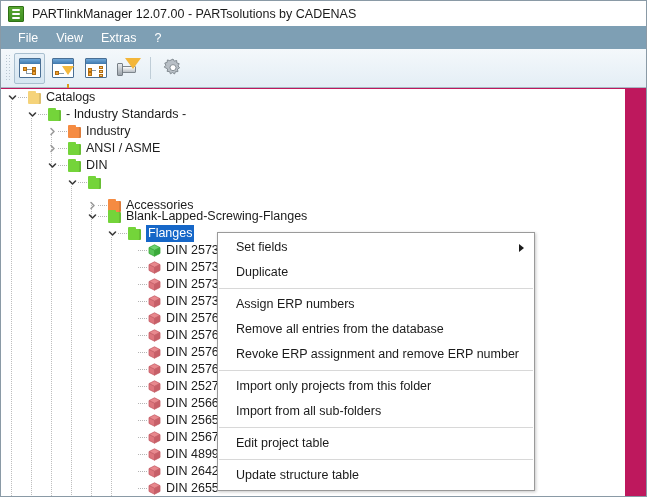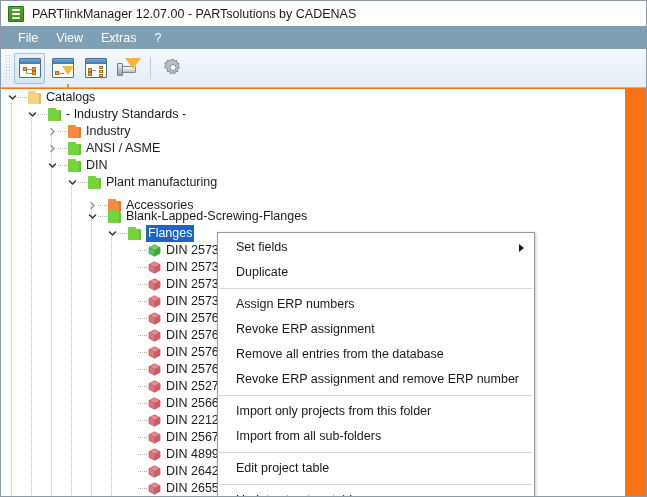--- a/index.html
+++ b/index.html
@@ -8,21 +8,21 @@
     background: #ffffff;
   }
   body {
     font-family: "Liberation Sans", sans-serif;
   }
   #app {
     position: relative;
     width: 647px;
     height: 497px;
     overflow: hidden;
-    background: #f97316;
+    background: #be185d;
     border: 1px solid #8a9aa6;
     box-sizing: border-box;
   }
 
   
   .titlebar {
     position: absolute;
     left: 0; top: 0;
     width: 647px; height: 25px;
     background: #ffffff;
@@ -472,21 +472,20 @@
         <div class="chev" style="left: 65px;">
           <svg width="9" height="9" viewBox="0 0 9 9">
             <path d="M1.5 3L4.5 6L7.5 3" fill="none" stroke="#3a3a3a" stroke-width="1.6" stroke-linecap="round" stroke-linejoin="round"></path>
           </svg>
         </div>
         <div class="dots" style="left: 77px;"></div>
         <div class="folder" style="top: 2px; left: 87px;">
           <div class="tab" style="background: rgb(116, 212, 58);"></div>
           <div class="body" style="background: rgb(116, 212, 58); box-shadow: rgba(0, 0, 0, 0.1) -2px 0px 0px inset;"></div>
         </div>
-        <div class="label" style="left: 105px;">Plant manufacturing</div>
       </div>
       <div class="row" style="top: 102px; margin-top: 6px;">
         <div class="chev" style="left: 85px;">
           <svg width="9" height="9" viewBox="0 0 9 9">
             <path d="M3 1.5L6 4.5L3 7.5" fill="none" stroke="#9b9b9b" stroke-width="1.6" stroke-linecap="round" stroke-linejoin="round"></path>
           </svg>
         </div>
         <div class="dots" style="left: 97px;"></div>
         <div class="folder" style="top: 2px; left: 107px;">
           <div class="tab" style="background: rgb(245, 139, 66);"></div>
@@ -610,21 +609,21 @@
           </svg></div>
         <div class="label" style="left: 165px;">DIN 2566</div>
       </div>
       <div class="row" style="top: 323px;">
         <div class="dots" style="left: 137px;"></div>
         <div class="cube" style="top: 2px; left: 147px;"><svg width="13" height="13" viewBox="0 0 13 13">
             <path d="M6.5 0.8 L12 3.6 L6.5 6.4 L1 3.6 Z" fill="#e8898e" stroke="#c75f68" stroke-width="0.8" stroke-linejoin="round"></path>
             <path d="M1 3.6 L6.5 6.4 L6.5 12.2 L1 9.4 Z" fill="#dd767d" stroke="#c75f68" stroke-width="0.8" stroke-linejoin="round"></path>
             <path d="M12 3.6 L6.5 6.4 L6.5 12.2 L12 9.4 Z" fill="#c75f68" stroke="#c75f68" stroke-width="0.8" stroke-linejoin="round"></path>
           </svg></div>
-        <div class="label" style="left: 165px;">DIN 2212</div>
+        <div class="label" style="left: 165px;">DIN 2565</div>
       </div>
       <div class="row" style="top: 340px;">
         <div class="dots" style="left: 137px;"></div>
         <div class="cube" style="top: 2px; left: 147px;"><svg width="13" height="13" viewBox="0 0 13 13">
             <path d="M6.5 0.8 L12 3.6 L6.5 6.4 L1 3.6 Z" fill="#e8898e" stroke="#c75f68" stroke-width="0.8" stroke-linejoin="round"></path>
             <path d="M1 3.6 L6.5 6.4 L6.5 12.2 L1 9.4 Z" fill="#dd767d" stroke="#c75f68" stroke-width="0.8" stroke-linejoin="round"></path>
             <path d="M12 3.6 L6.5 6.4 L6.5 12.2 L12 9.4 Z" fill="#c75f68" stroke="#c75f68" stroke-width="0.8" stroke-linejoin="round"></path>
           </svg></div>
         <div class="label" style="left: 165px;">DIN 2567</div>
       </div>
@@ -655,21 +654,20 @@
           </svg></div>
         <div class="label" style="left: 165px;">DIN 2655</div>
       </div>
     </div>
 
   <div class="ctxmenu">
       <div class="ctxitem"><span>Set fields</span><span class="submark"></span></div>
       <div class="ctxitem"><span>Duplicate</span></div>
       <div class="ctxsep"></div>
       <div class="ctxitem"><span>Assign ERP numbers</span></div>
-      <div class="ctxitem"><span>Revoke ERP assignment</span></div>
       <div class="ctxitem"><span>Remove all entries from the database</span></div>
       <div class="ctxitem"><span>Revoke ERP assignment and remove ERP number</span></div>
       <div class="ctxsep"></div>
       <div class="ctxitem"><span>Import only projects from this folder</span></div>
       <div class="ctxitem"><span>Import from all sub-folders</span></div>
       <div class="ctxsep"></div>
       <div class="ctxitem"><span>Edit project table</span></div>
       <div class="ctxsep"></div>
       <div class="ctxitem"><span>Update structure table</span></div>
     </div>

